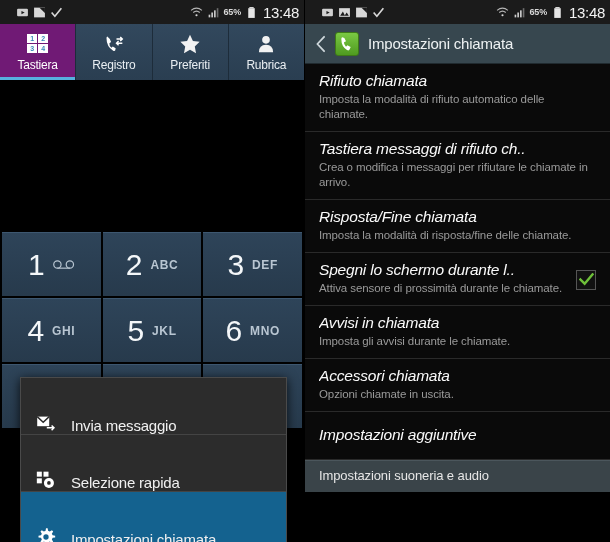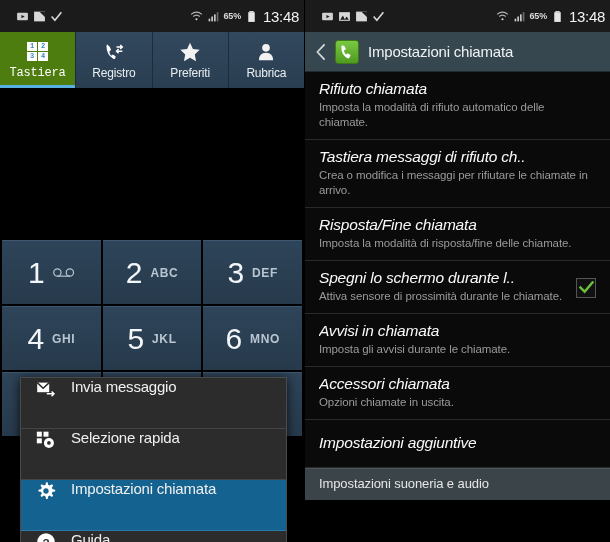--- a/index.html
+++ b/index.html
@@ -8,21 +8,21 @@
     background: #000;
     font-family: "Liberation Sans", sans-serif;
     overflow: hidden;
   }
   .screen { position: relative; width: 610px; height: 542px; display: flex; }
   .pane { position: relative; width: 305px; height: 542px; overflow: hidden; background: #000; }
   .pane.left { border-right: 1px solid #000; }
 
   
   .statusbar {
-    height: 32px; background: #1b1b1b;
+    height: 24px; background: #1b1b1b;
     display: flex; align-items: center;
     padding: 0 5px 0 16px;
     position: relative; z-index: 30; justify-content: flex-end;
   }
   .sb-left { display: flex; align-items: center; gap: 4px; }
   .sb-right { margin-left: auto; display: flex; align-items: center; gap: 4px; }
   .sb-ico { width: 13px; height: 13px; display: block; }
   .sb-pct {
     color: #d8d8d8; font-size: 9px; font-weight: bold;
     letter-spacing: -0.2px;
@@ -36,21 +36,21 @@
   .tabbar { display: flex; height: 56px; background: #2c4256; }
   .tab {
     flex: 1; display: flex; flex-direction: column;
     align-items: center; justify-content: center;
     gap: 3px;
     border-right: 1px solid #1d2c3a;
     background: linear-gradient(#32485d, #2a3e51);
     position: relative;
   }
   .tab:last-child { border-right: none; }
-  .tab.active { background: #4d7c0f; font-family: Liberation Mono, monospace; }
+  .tab.active { background: #701a75; }
   .tab.active::after {
     content: ""; position: absolute; left: 0; right: 0; bottom: 0;
     height: 3px; background: #57b0de;
   }
   .tab-icon { height: 22px; display: flex; align-items: center; justify-content: center; }
   .tab-label { color: #e9eef2; font-size: 12px; letter-spacing: -0.2px; }
   .tab.active .tab-label { color: #ffffff; }
   .keypad-glyph { display: grid; grid-template-columns: 10px 10px; grid-template-rows: 9px 9px; gap: 1px; }
   .keypad-glyph span {
     background: #fff; color: #3a88b8; font-size: 7px; font-weight: bold;
@@ -81,22 +81,22 @@
   
   .popup {
     position: absolute;
     left: 20px; top: 377px; width: 267px;
     background: #2c2c2c;
     border: 1px solid #4a4a4a;
     box-shadow: 0 2px 10px rgba(0,0,0,.8);
     z-index: 20;
   }
   .popup-item {
-    display: flex; align-items: flex-start; gap: 14px;
-    height: 51px; padding: 0 14px;
+    display: flex; align-items: flex-end; gap: 14px;
+    height: 57px; padding: 0 14px;
     border-bottom: 1px solid #444;
     background: #2c2c2c;
   }
   .popup-item:last-child { border-bottom: none; }
   .popup-item.highlight { background: #14628f; border-bottom-color: #2a7aa8; }
   .popup-icon { width: 22px; height: 22px; display: flex; align-items: center; justify-content: center; flex: 0 0 22px; }
   .popup-label { color: #f0f0f0; font-size: 15px; letter-spacing: -0.2px; }
 
   
   .actionbar {

